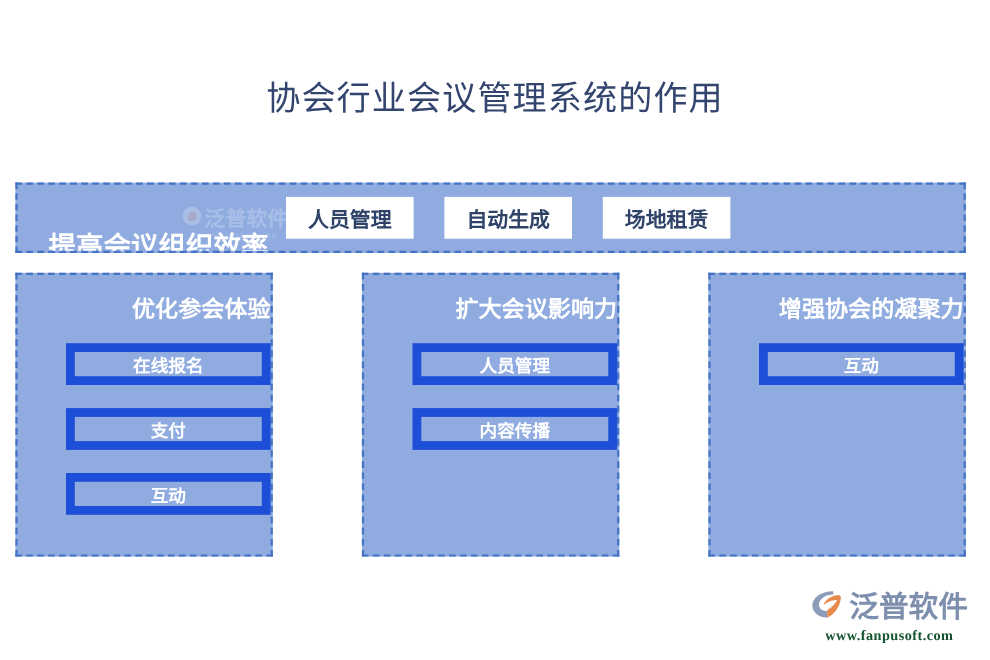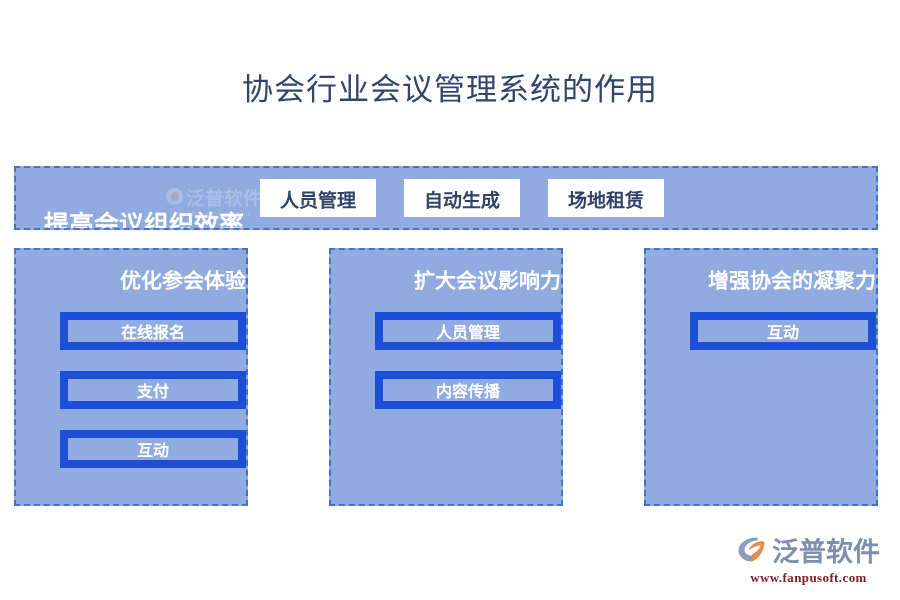--- a/index.html
+++ b/index.html
@@ -214,21 +214,21 @@
     font-size: 27px;
     font-weight: 700;
     color: #7e8fae;
     letter-spacing: 0px;
     white-space: nowrap;
     font-family: "Liberation Sans", sans-serif;
   }
   .logo-url {
     font-size: 13px;
     font-weight: 700;
-    color: #7f1d1d;
+    color: #14532d;
     letter-spacing: 0.4px;
     margin-top: 1px;
     white-space: nowrap;
     font-family: "Liberation Serif", "DejaVu Serif", serif;
   }
 </style>
 </head>
 <body>
 
 <div class="page">

